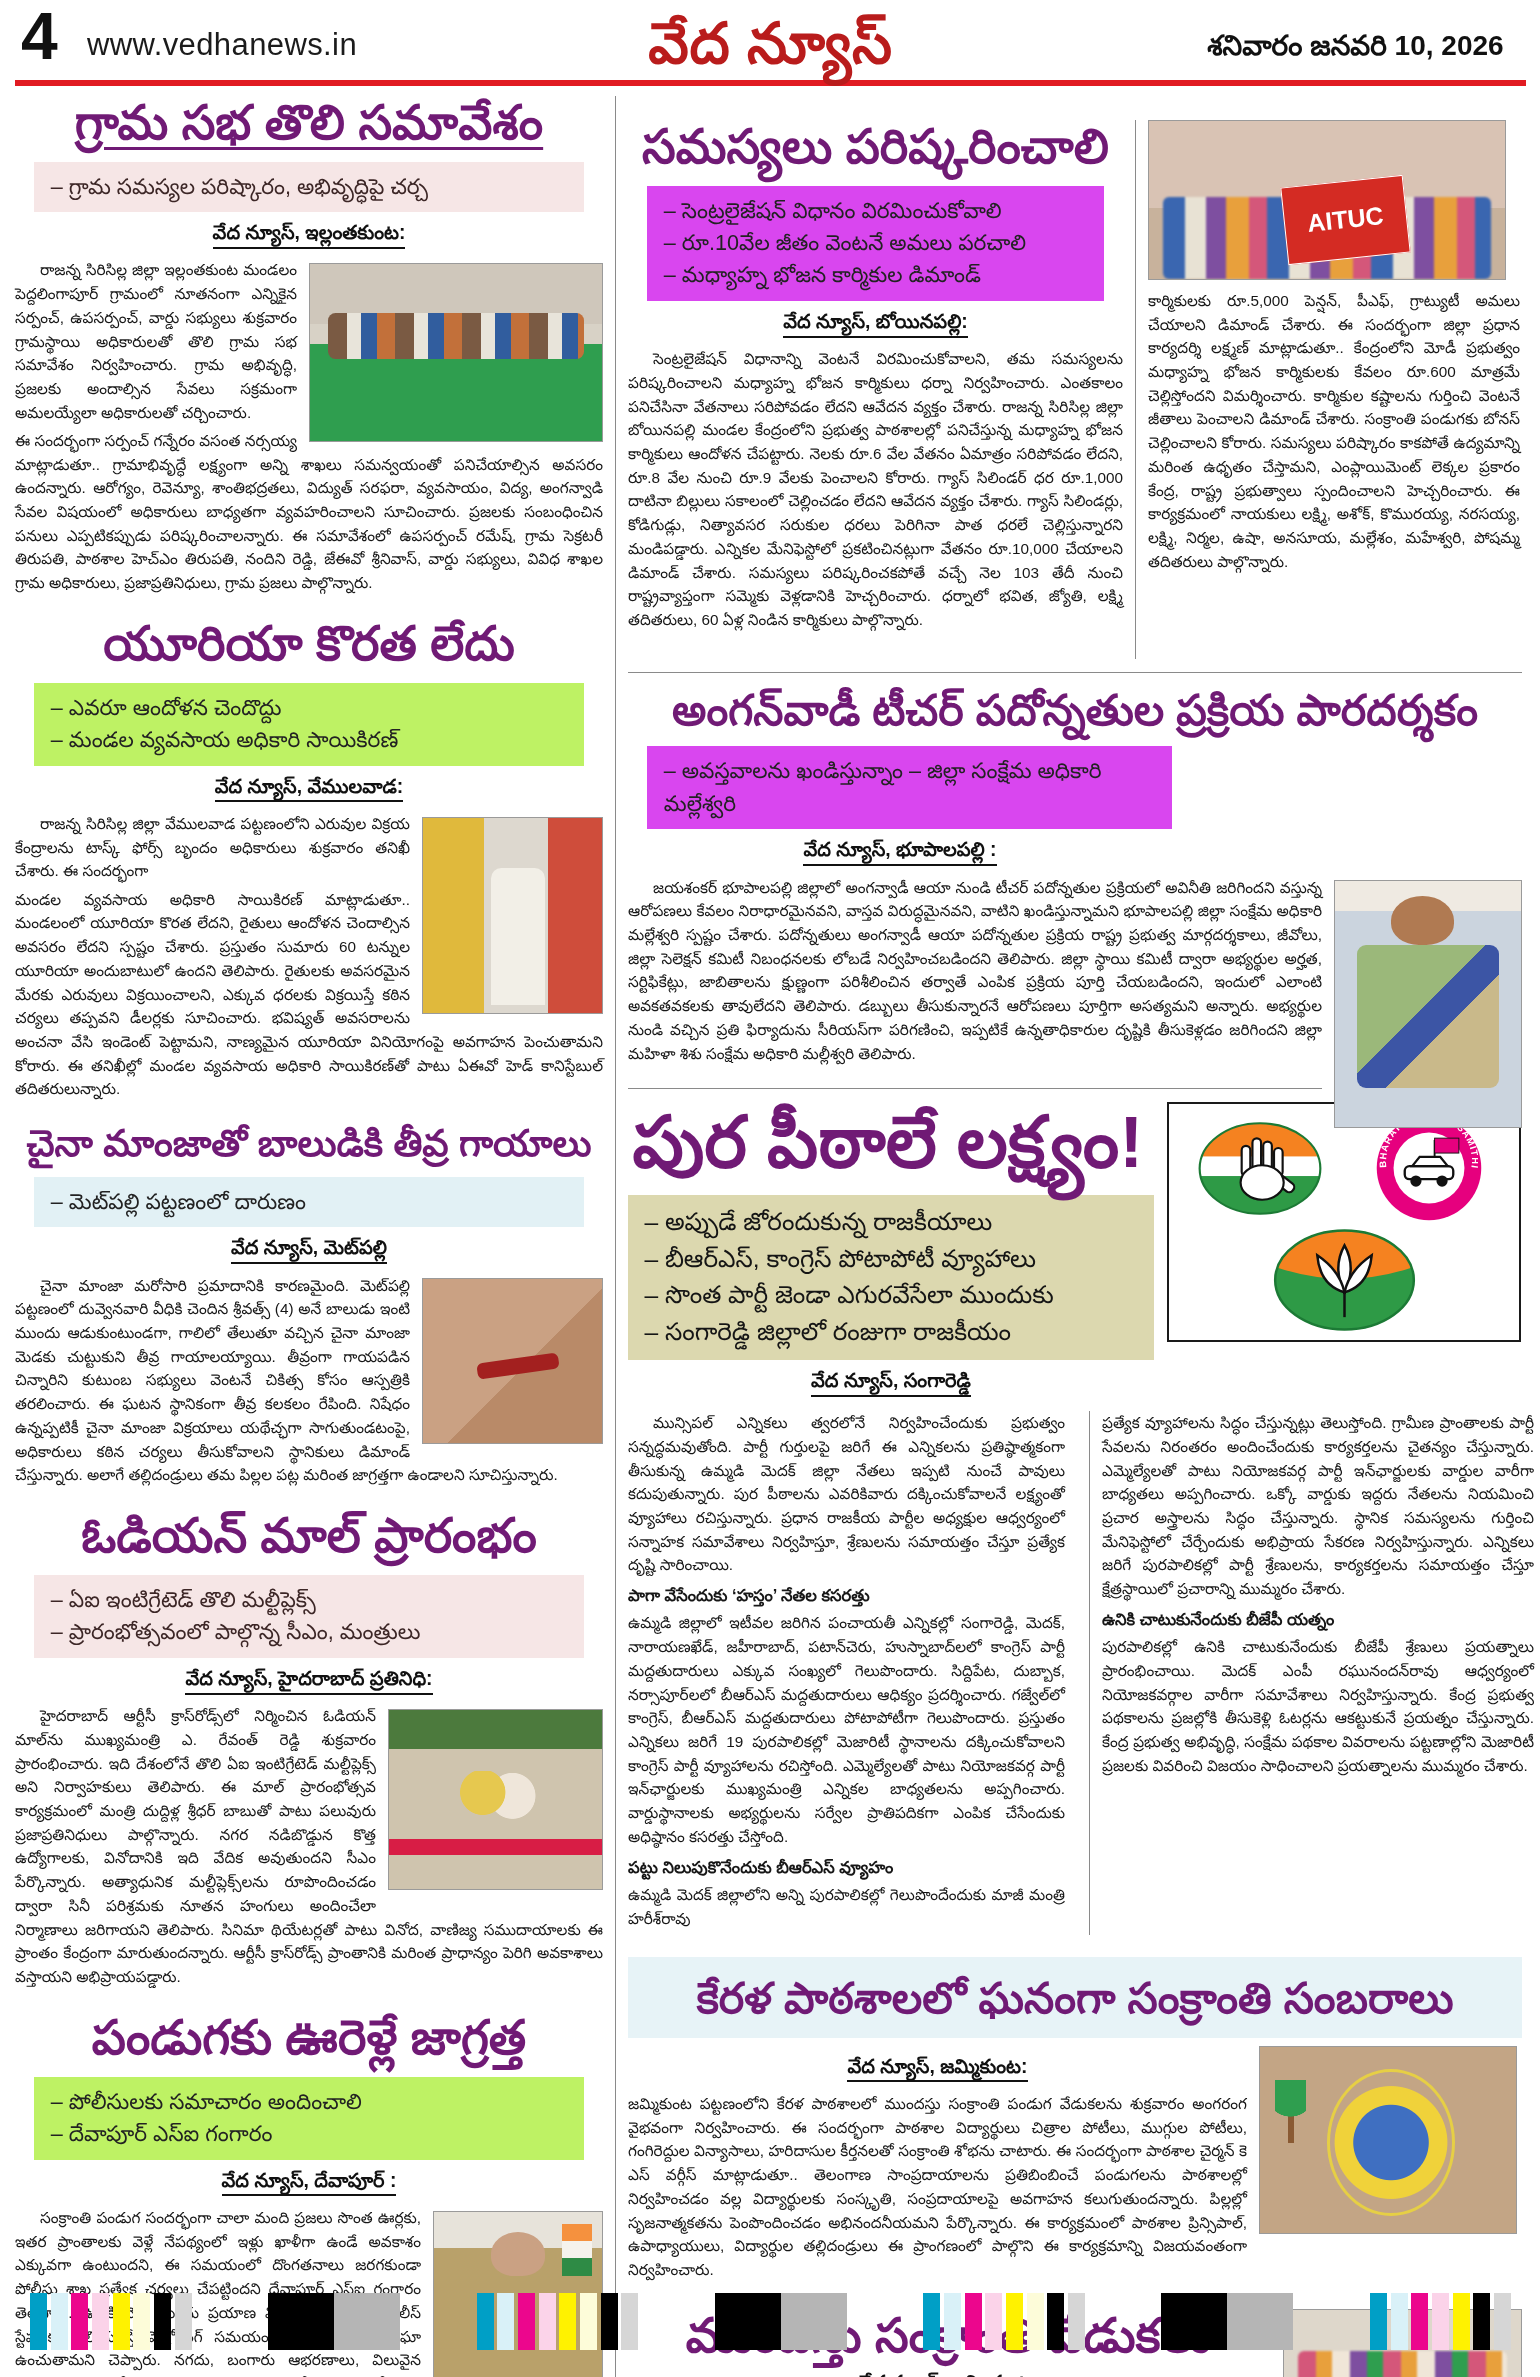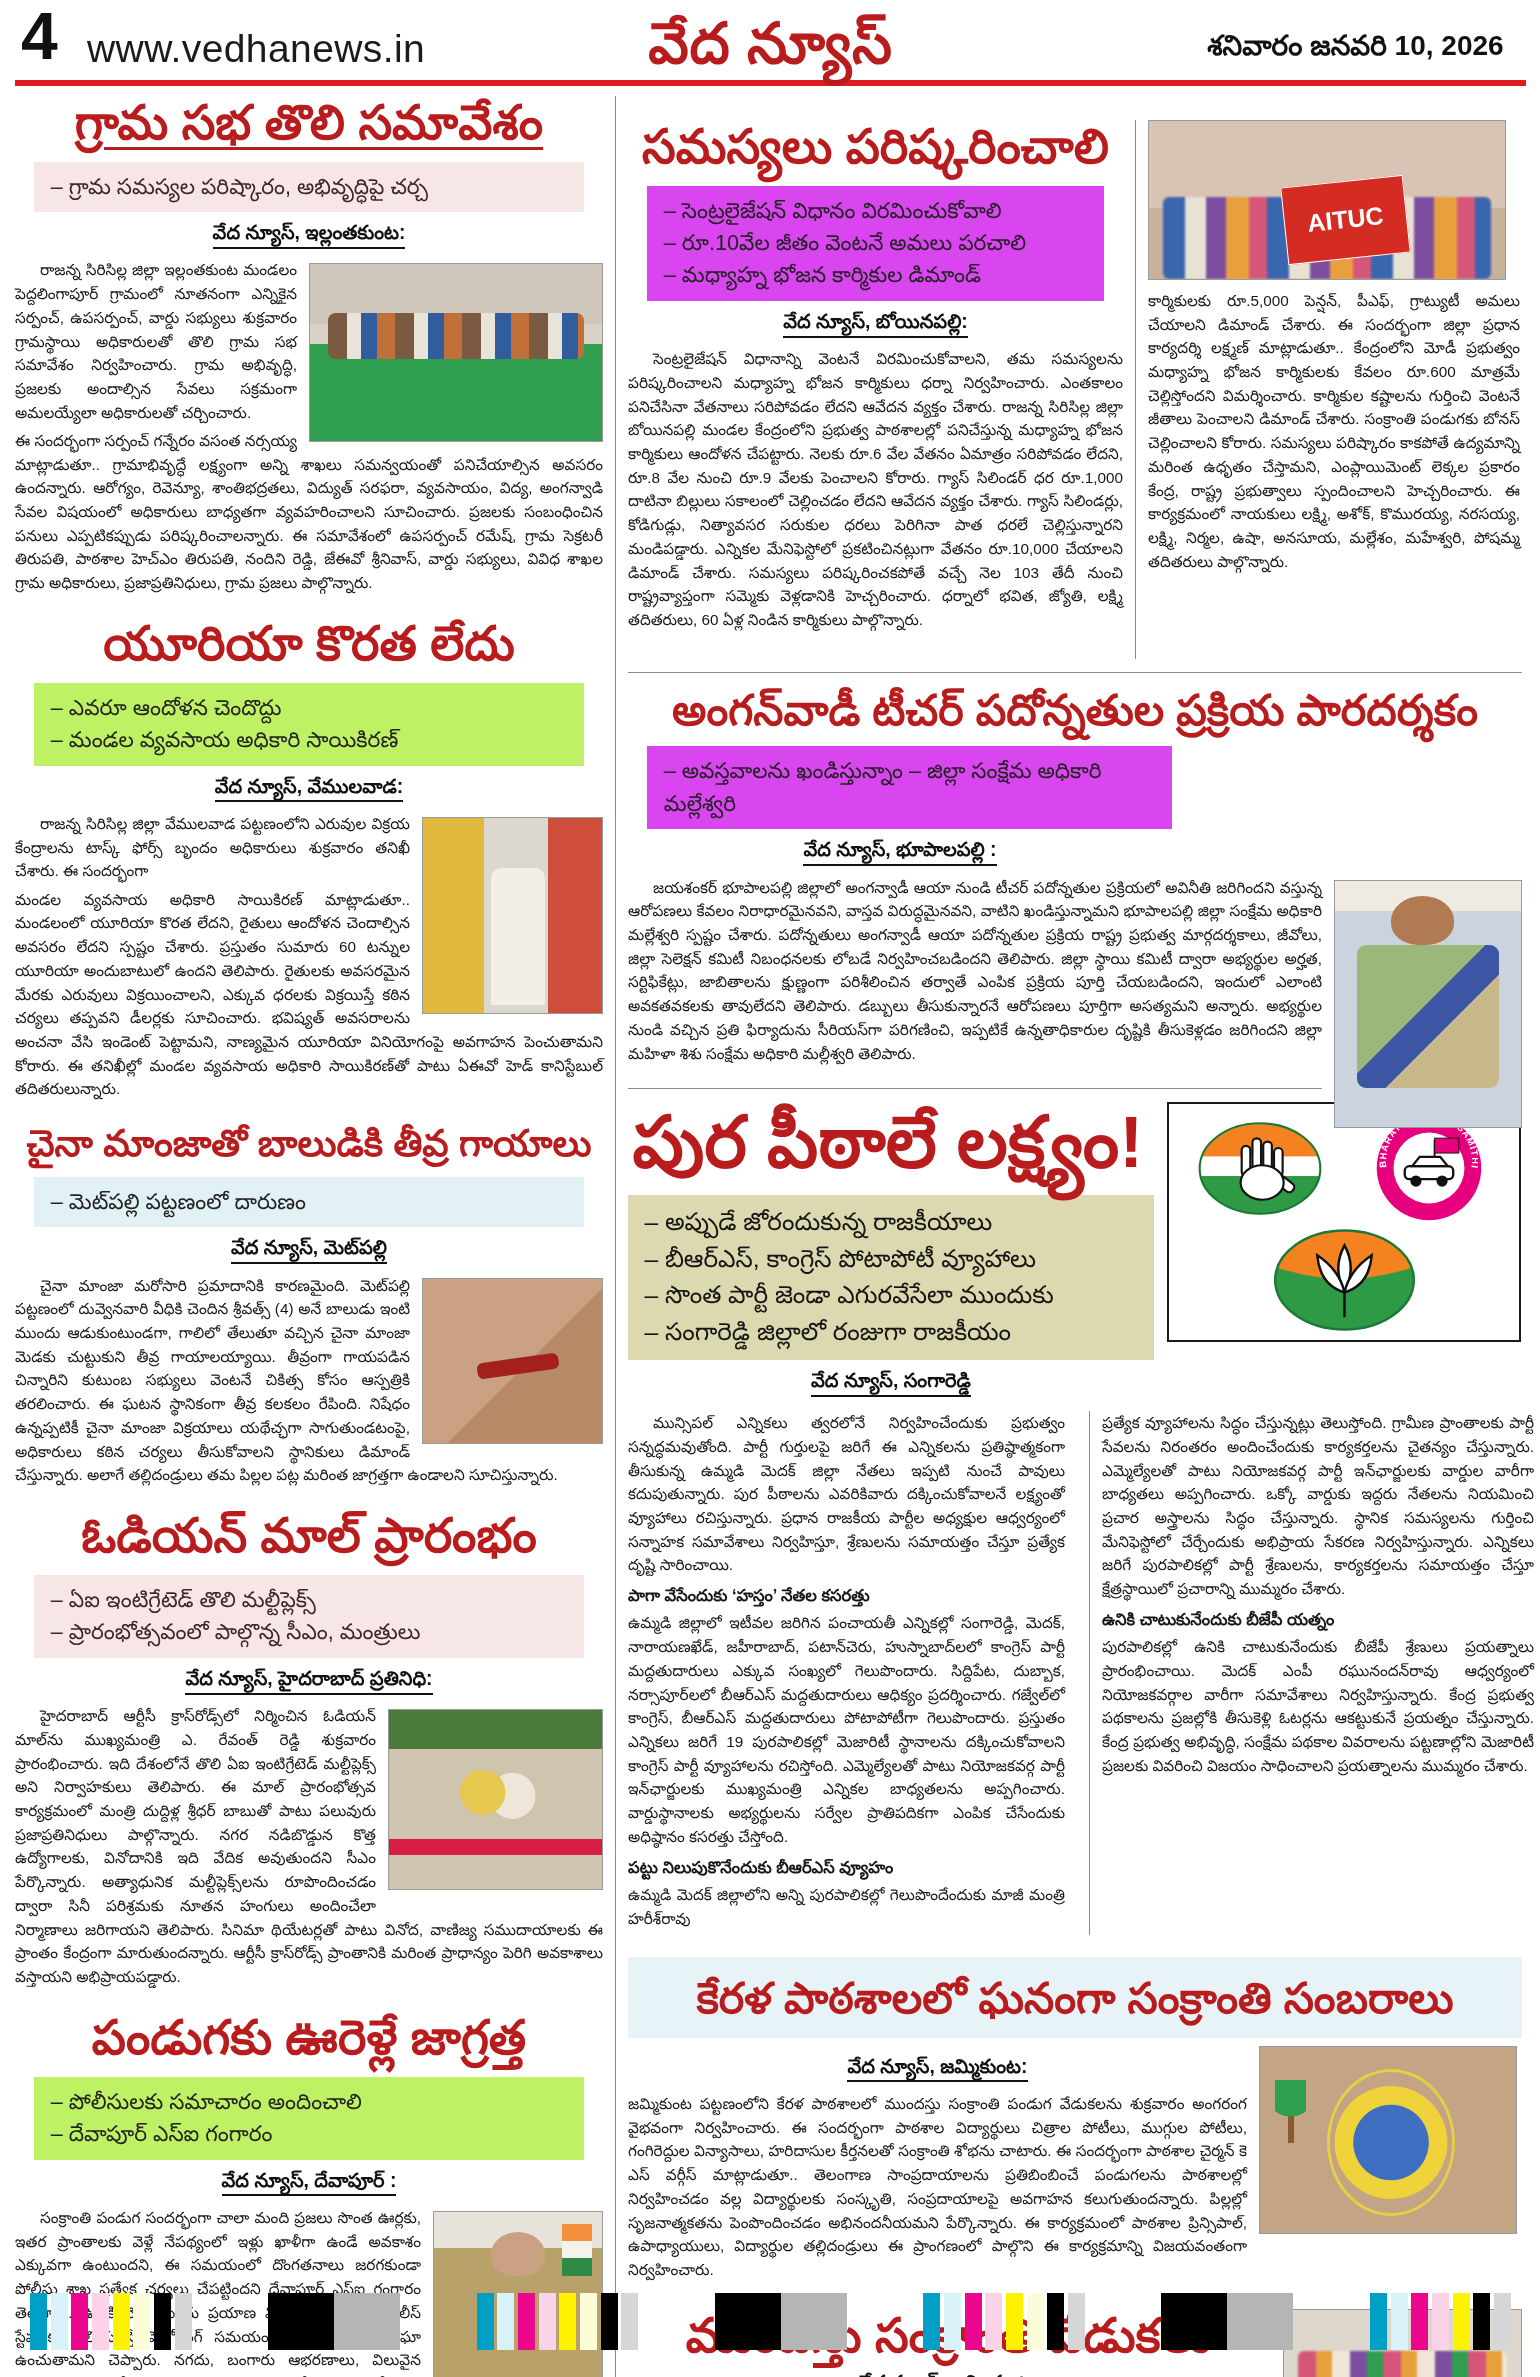--- a/index.html
+++ b/index.html
@@ -2,31 +2,31 @@
 <html style="font-size:12px"><head>
 <meta charset="utf-8">
 <style>
   html,body{margin:0;padding:0;background:#fff;}
   body{width:1541px;font-family:"Liberation Sans","DejaVu Sans",sans-serif;color:#111;}
   .page{width:1541px;height:2377px;position:relative;box-sizing:border-box;padding:0 15px;overflow:hidden;background:#fff;}
 
   
   .hdr{position:relative;height:78px;}
   .pageno{position:absolute;left:6px;top:3px;font-size:66px;font-weight:700;line-height:1;}
-  .site{position:absolute;left:72px;top:27px;font-size:39px;color:#1b1b1b;font-weight:400;letter-spacing:0.4px;}
+  .site{position:absolute;left:72px;top:27px;font-size:31px;color:#1b1b1b;font-weight:400;letter-spacing:0.4px;}
   .masthead{position:absolute;left:50%;transform:translateX(-50%);top:10.4px;font-size:57px;font-weight:800;color:#b91c1c;letter-spacing:0.7px;white-space:nowrap;}
   .issuedate{position:absolute;right:22.4px;top:30px;font-size:28px;font-weight:700;}
   .redrule{height:6px;background:#e11b22;margin-top:1.5px;}
 
   
   .main{display:grid;grid-template-columns:601px 894px;column-gap:12px;margin-top:10.4px;}
   .leftcol{border-right:0.7px solid #8a8a8a;padding-right:12px;}
 
   .art{margin-bottom:22.4px;}
-  .hl{font-weight:800;text-align:center;line-height:1.12;color:#b91c1c;}
+  .hl{font-weight:800;text-align:center;line-height:1.12;color:#701a75;}
   .hl-xl{font-size:48px;}
   .hl-l{font-size:43px;}
   .hl-m{font-size:37px;}
   .hl-underline{text-decoration:underline;text-underline-offset:7.5px;text-decoration-thickness:3px;}
   .subbox{margin:12px 19.4px 7.5px;padding:9px 16.4px;font-size:21.6px;line-height:1.5;color:#3c2626;}
   .subbox.pink{background:#f6e6e6;}
   .subbox.gray{background:#bef264;color:#222;}
   .subbox.blue{background:#e2f1f5;color:#222;}
   .subbox.green{background:#d946ef;color:#222;}
   .subbox.khaki{background:#dcd8af;color:#151515;font-size:24.6px;}

